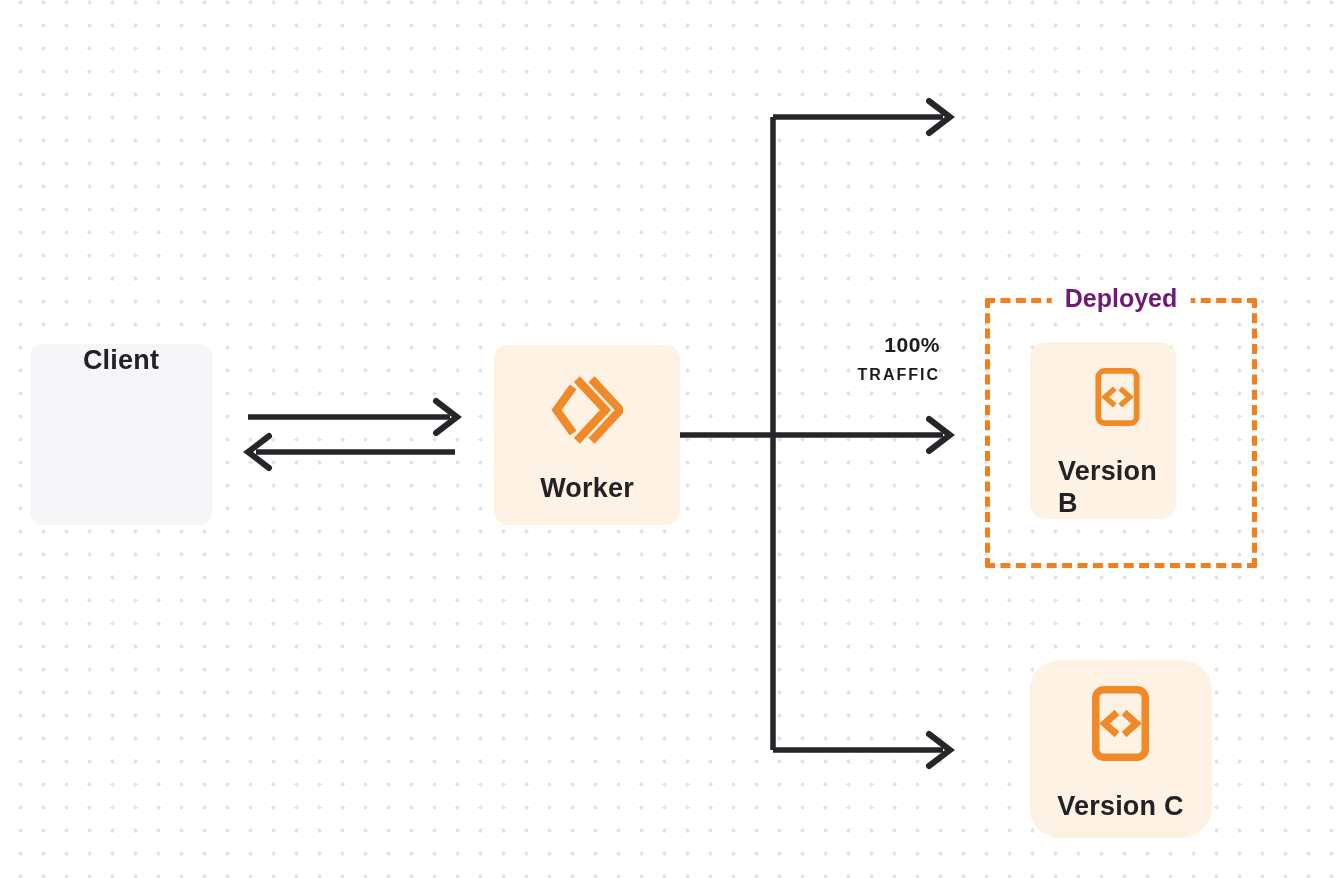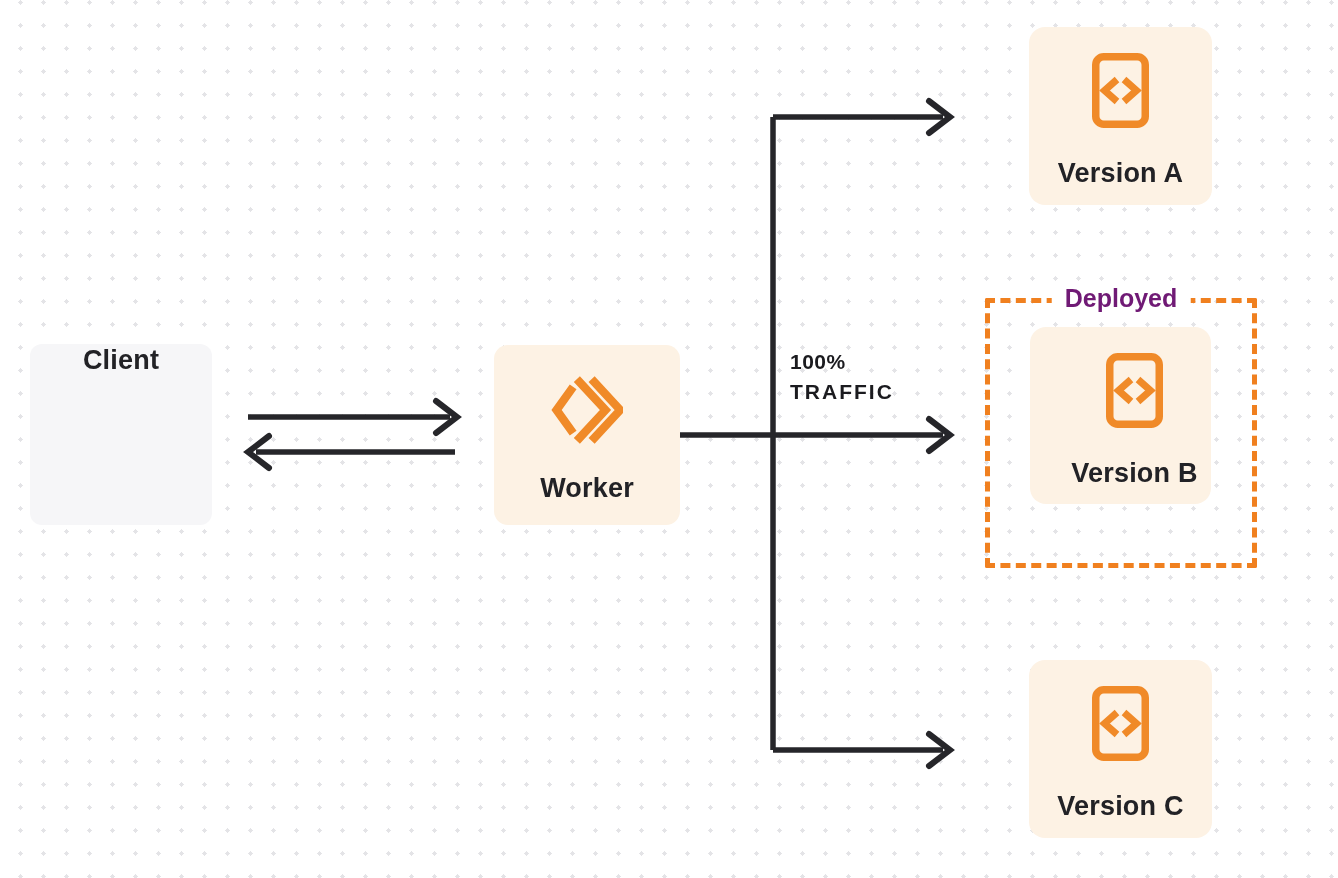--- a/index.html
+++ b/index.html
@@ -50,22 +50,22 @@
     padding-top: 30px;
   }
   .worker .node-label { margin-top: 27px; }
   .version {
     background: #fdf2e4;
     border-radius: 16px;
     padding-top: 26px;
   }
   .version .node-label { margin-top: 29px; }
   .version-a { left: 1029px; top: 27px;  width: 183px; height: 178px; }
-  .version-b { left: 1030px; top: 327px; width: 181px; height: 177px; padding-left: 28px; }
-  .version-c { left: 1029px; top: 660px; width: 183px; height: 178px; }
+  .version-b { left: 1030px; top: 342px; width: 146px; height: 177px; padding-left: 28px; }
+  .version-c { left: 1029px; top: 660px; width: 183px; height: 178px; border-radius: 31px; }
   .deployed-group {
     position: absolute;
     left: 985px; top: 298px;
     width: 272px; height: 270px;
     box-sizing: border-box;
     border: 5px dashed #f0801f;
     border-radius: 2px;
     z-index: 1;
   }
   .deployed-label {
@@ -75,29 +75,29 @@
     background: #ffffff;
     padding: 0 13px;
     font-size: 25px;
     font-weight: 700;
     color: #701a75;
     line-height: 32px;
     white-space: nowrap;
   }
   .traffic-label {
     position: absolute;
-    left: 790px; top: 349px;
+    left: 790px; top: 332px;
     width: 150px;
-    text-align: left;
+    text-align: right;
     z-index: 2;
     color: #1b1b1f;
     font-weight: 700;
   }
   .traffic-line1 { font-size: 21px; line-height: 26px; letter-spacing: 0.5px; }
-  .traffic-line2 { font-size: 21px; line-height: 33px; letter-spacing: 2px; }
+  .traffic-line2 { font-size: 16px; line-height: 33px; letter-spacing: 2px; }
   .icon-svg { display: block; }
 </style>
 </head>
 <body>
 
 <div class="canvas">
 
   <svg class="arrows" viewBox="0 0 1338 878" xmlns="http://www.w3.org/2000/svg">
     <g stroke="#26262a" stroke-width="5.5" fill="none">
 
@@ -137,30 +137,20 @@
 
   <div class="traffic-label">
     <div class="traffic-line1">100%</div>
     <div class="traffic-line2">TRAFFIC</div>
   </div>
 
   <div class="deployed-group">
     <span class="deployed-label">Deployed</span>
   </div>
 
-  <div class="node version version-a">
-    <svg class="icon-svg" width="57" height="75" viewBox="0 0 57 75" xmlns="http://www.w3.org/2000/svg">
-      <g stroke="#f08a28" fill="none" stroke-linejoin="miter" stroke-miterlimit="10">
-        <rect x="3.75" y="3.75" width="49.5" height="67.5" rx="8" stroke-width="7.5"></rect>
-        <path d="M25 26.5 L12.5 37.5 L25 48.5" stroke-width="7"></path>
-        <path d="M32 26.5 L44.5 37.5 L32 48.5" stroke-width="7"></path>
-      </g>
-    </svg>
-    <span class="node-label">Version A</span>
-  </div>
 
   <div class="node version version-b">
     <svg class="icon-svg" width="57" height="75" viewBox="0 0 57 75" xmlns="http://www.w3.org/2000/svg">
       <g stroke="#f08a28" fill="none" stroke-linejoin="miter" stroke-miterlimit="10">
         <rect x="3.75" y="3.75" width="49.5" height="67.5" rx="8" stroke-width="7.5"></rect>
         <path d="M25 26.5 L12.5 37.5 L25 48.5" stroke-width="7"></path>
         <path d="M32 26.5 L44.5 37.5 L32 48.5" stroke-width="7"></path>
       </g>
     </svg>
     <span class="node-label">Version B</span>

